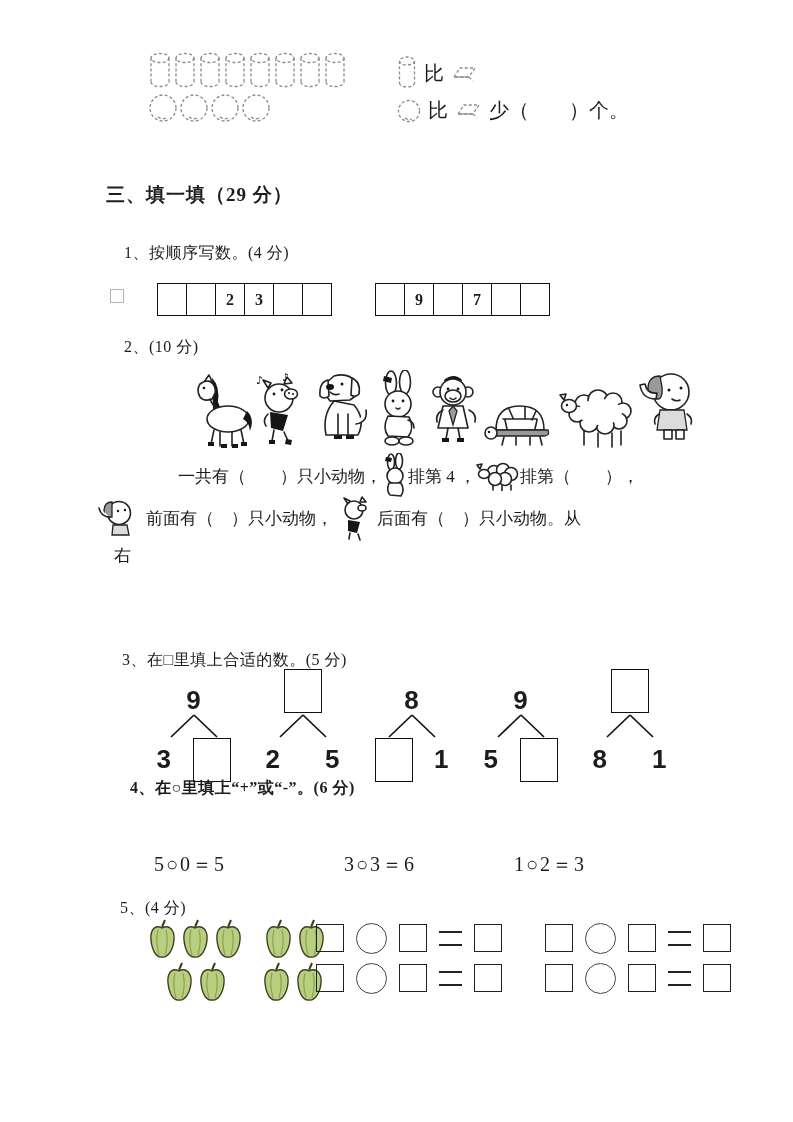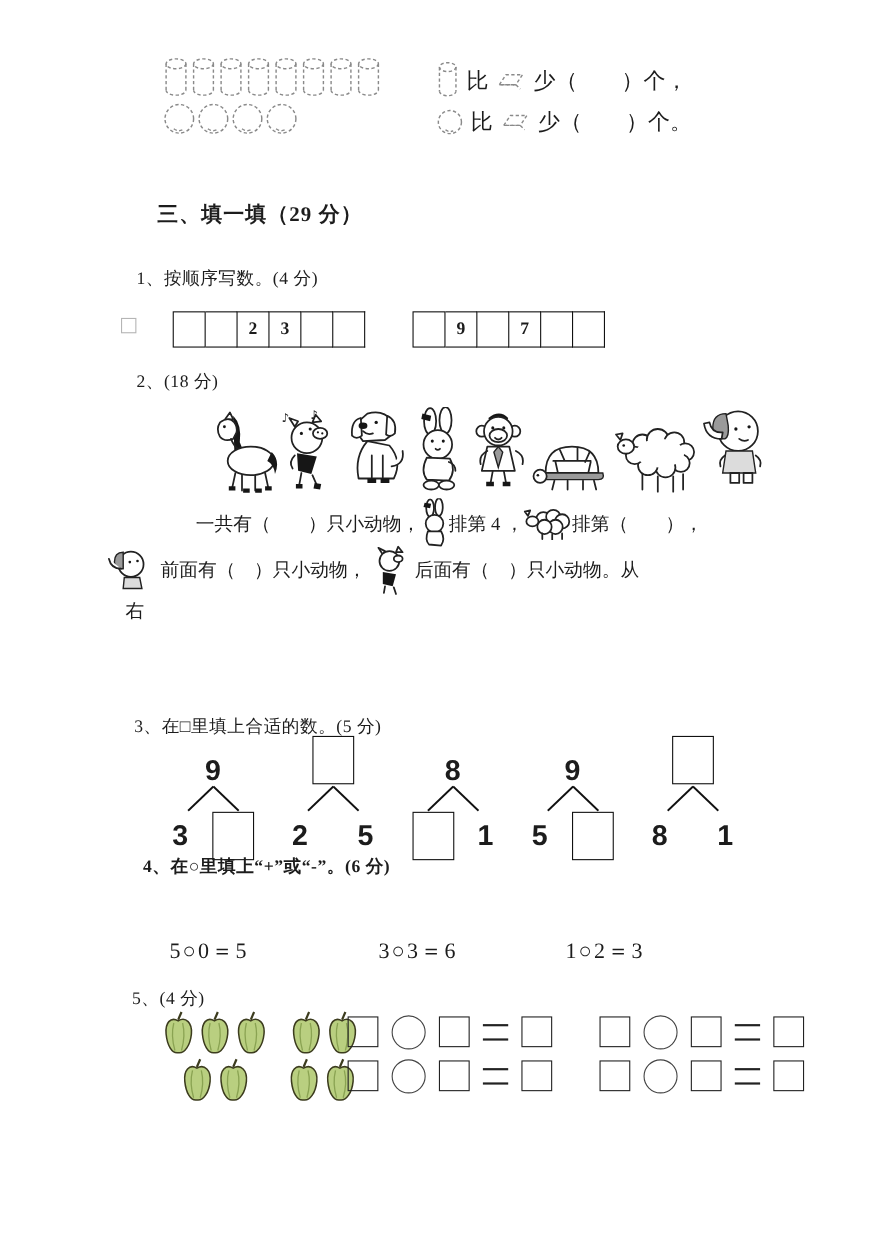--- a/index.html
+++ b/index.html
@@ -121,36 +121,35 @@
     <svg width="20" height="34">
         <ellipse class="dsh" cx="10" cy="5" rx="7.5" ry="4"></ellipse>
         <path class="dsh" d="M2.5,5 V27 M17.5,5 V27"></path>
         <path class="dsh" d="M2.5,27 a7.5,4 0 0 0 15,0"></path>
       </svg>
     <span>比</span>
     <svg width="27" height="19">
         <path class="dsh" d="M3,13 L9,4 H24 L18,13 Z"></path>
         <path class="dsh" d="M3,13 H18 M18,13 l4,4"></path>
       </svg>
-    <span>少（　　）个，</span>
   </div>
   <div class="abs cmp-line" style="left:397px;top:97px;">
     <svg width="24" height="26">
         <circle class="dsh" cx="12" cy="13" r="10.5"></circle>
         <path class="dsh" d="M8,20 q3,2.5 7,1"></path>
       </svg>
     <span>比</span>
     <svg width="27" height="19">
         <path class="dsh" d="M3,13 L9,4 H24 L18,13 Z"></path>
         <path class="dsh" d="M3,13 H18 M18,13 l4,4"></path>
       </svg>
     <span>少（　　）个。</span>
   </div>
 
-  <div class="abs heading" style="left:106px;top:182px;margin-left:37px;">三、填一填（29 分）</div>
+  <div class="abs heading" style="left:106px;top:182px;">三、填一填（29 分）</div>
 
   <div class="abs qlabel" style="left:124px;top:243px;">1、按顺序写数。(4 分)</div>
   <div class="abs strips" style="left:110px;top:283px;">
     <div class="bullet"></div>
     <div class="strip">
       <div class="cell"></div>
       <div class="cell"></div>
       <div class="cell">2</div>
       <div class="cell">3</div>
       <div class="cell"></div>
@@ -159,21 +158,21 @@
     <div class="strip strip2">
       <div class="cell"></div>
       <div class="cell">9</div>
       <div class="cell"></div>
       <div class="cell">7</div>
       <div class="cell"></div>
       <div class="cell"></div>
     </div>
   </div>
 
-  <div class="abs qlabel" style="left:124px;top:337px;">2、(18 分)</div>
+  <div class="abs qlabel" style="left:124px;top:337px;">2、(10 分)</div>
 
   <div class="abs animals" style="left:192px;top:366px;">
     <svg width="62" height="80">
       <path class="bk" d="M20,6 q8,8 6,24 l4,10 -9,-3z"></path>
         <path class="wf" d="M12,10 l5,-7 3,6z"></path>
       <path class="wf" d="M8,12 q8,-6 13,0 q3,4 2,9 l-3,6 q-8,3 -12,-2 q-4,-7 0,-13z"></path>
       <circle class="bk" cx="12" cy="16" r="1.3"></circle>
         <path class="ln" d="M18,27 q3,8 9,11"></path>
       <ellipse class="wf" cx="36" cy="47" rx="21" ry="13"></ellipse>
       <path class="bk" d="M55,39 q8,8 3,20 q-1,-9 -7,-12z"></path>

